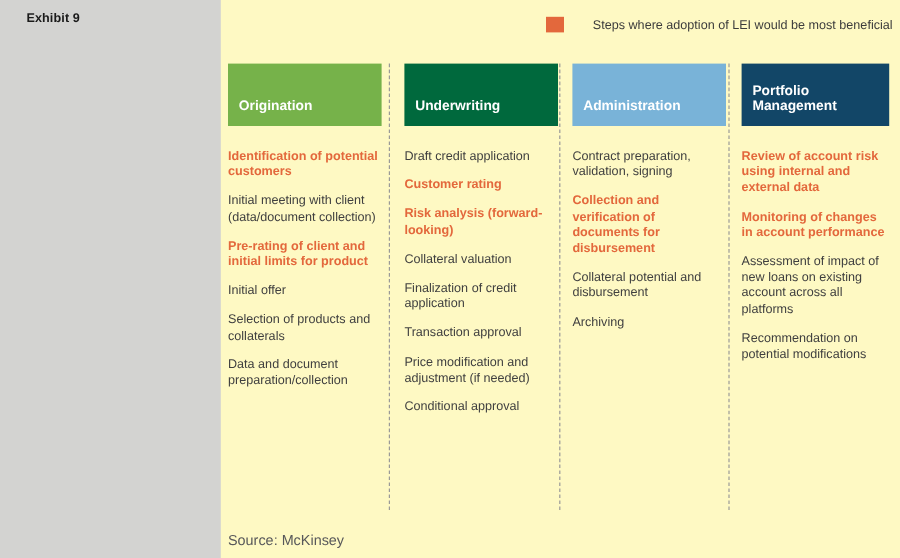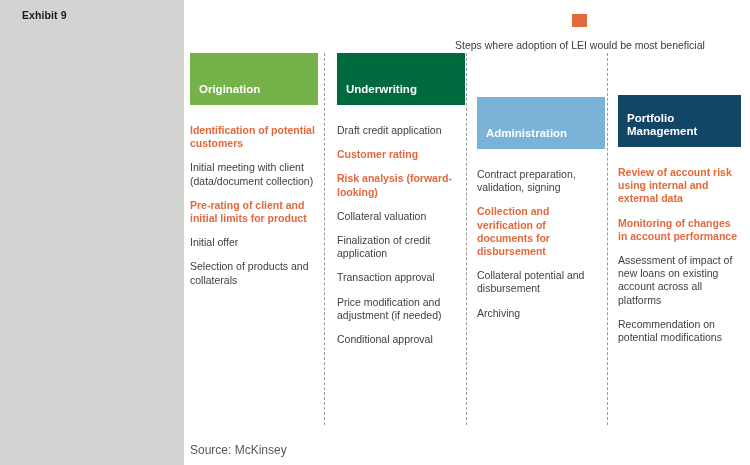--- a/index.html
+++ b/index.html
@@ -3,42 +3,42 @@
 <meta charset="utf-8">
 <style>
   html,body{margin:0;padding:0;}
   body{
     width:750px;height:465px;
     background:#e9e9e7;
     font-family:"Liberation Sans", sans-serif;
     -webkit-font-smoothing:antialiased;
     overflow:hidden;
   }
-  #canvas{position:relative;width:750px;height:465px;overflow:hidden;background:#ffffff;}
+  #canvas{position:relative;width:750px;height:465px;overflow:hidden;background:#fef9c3;}
 
   
   .left-panel{
     position:absolute;left:0;top:0;width:184px;height:465px;
     background:#d3d3d1;
   }
   .exhibit-label{
     position:absolute;left:22px;top:9px;
     font-size:10.5px;font-weight:bold;color:#1a1a1a;
     letter-spacing:0.1px;
   }
   .main-title{
     position:absolute;left:21px;top:26px;width:150px;
     font-size:21px;line-height:25px;font-weight:normal;color:#2b2b2b;
     letter-spacing:-0.2px;
   }
 
   
   .legend{
     position:absolute;left:455px;top:14px;
-    display:flex;align-items:center;gap:12px;flex-direction:column;
+    display:flex;align-items:center;gap:24px;
   }
   .legend-swatch{
     width:15px;height:13px;background:#e3683c;display:block;
   }
   .legend-text{
     font-size:10.5px;color:#3c3c3c;white-space:nowrap;
   }
 
   
   .divider{
@@ -49,31 +49,31 @@
   .divider.d2{left:466px;}
   .divider.d3{left:607px;}
 
   
   .column{position:absolute;top:53px;width:123px;}
   .col0{left:190px;}
   .col1{left:337px;}
   .col2{left:477px;}
   .col3{left:618px;}
   .column.col0,.column.col1,.column.col2{width:128px;}
-  .column.col3{width:123px;margin-top:42px;}
+  .column.col3{width:123px;}
 
   .col-header{
     height:52px;box-sizing:border-box;
     display:flex;align-items:flex-end;
     padding:0 9px 9px 9px;
     color:#ffffff;font-size:11.5px;font-weight:bold;line-height:13px;
   }
   .col-header.c0{background:#76b24a;}
   .col-header.c1{background:#00693d;}
-  .col-header.c2{background:#79b3d8;margin-top:44px;}
+  .col-header.c2{background:#79b3d8;}
   .col-header.c3{background:#124667;}
 
   .col-body{padding-top:19px;}
   .col-body .item{
     font-size:10.5px;line-height:13.2px;color:#3f3f3f;
     margin-bottom:11px;
     width:126px;
   }
   .col3 .col-body .item{width:122px;}
   .col-body .item.highlight{
@@ -105,20 +105,21 @@
   <div class="divider d3"></div>
 
   <div class="column col0">
     <div class="col-header c0">Origination</div>
     <div class="col-body">
       <div class="item highlight">Identification of potential customers</div>
       <div class="item">Initial meeting with client (data/document collection)</div>
       <div class="item highlight">Pre-rating of client and initial limits for product</div>
       <div class="item">Initial offer</div>
       <div class="item">Selection of products and collaterals</div>
+      <div class="item">Data and document preparation/collection</div>
     </div>
   </div>
 
   <div class="column col1">
     <div class="col-header c1">Underwriting</div>
     <div class="col-body">
       <div class="item">Draft credit application</div>
       <div class="item highlight">Customer rating</div>
       <div class="item highlight">Risk analysis (forward-looking)</div>
       <div class="item">Collateral valuation</div>

